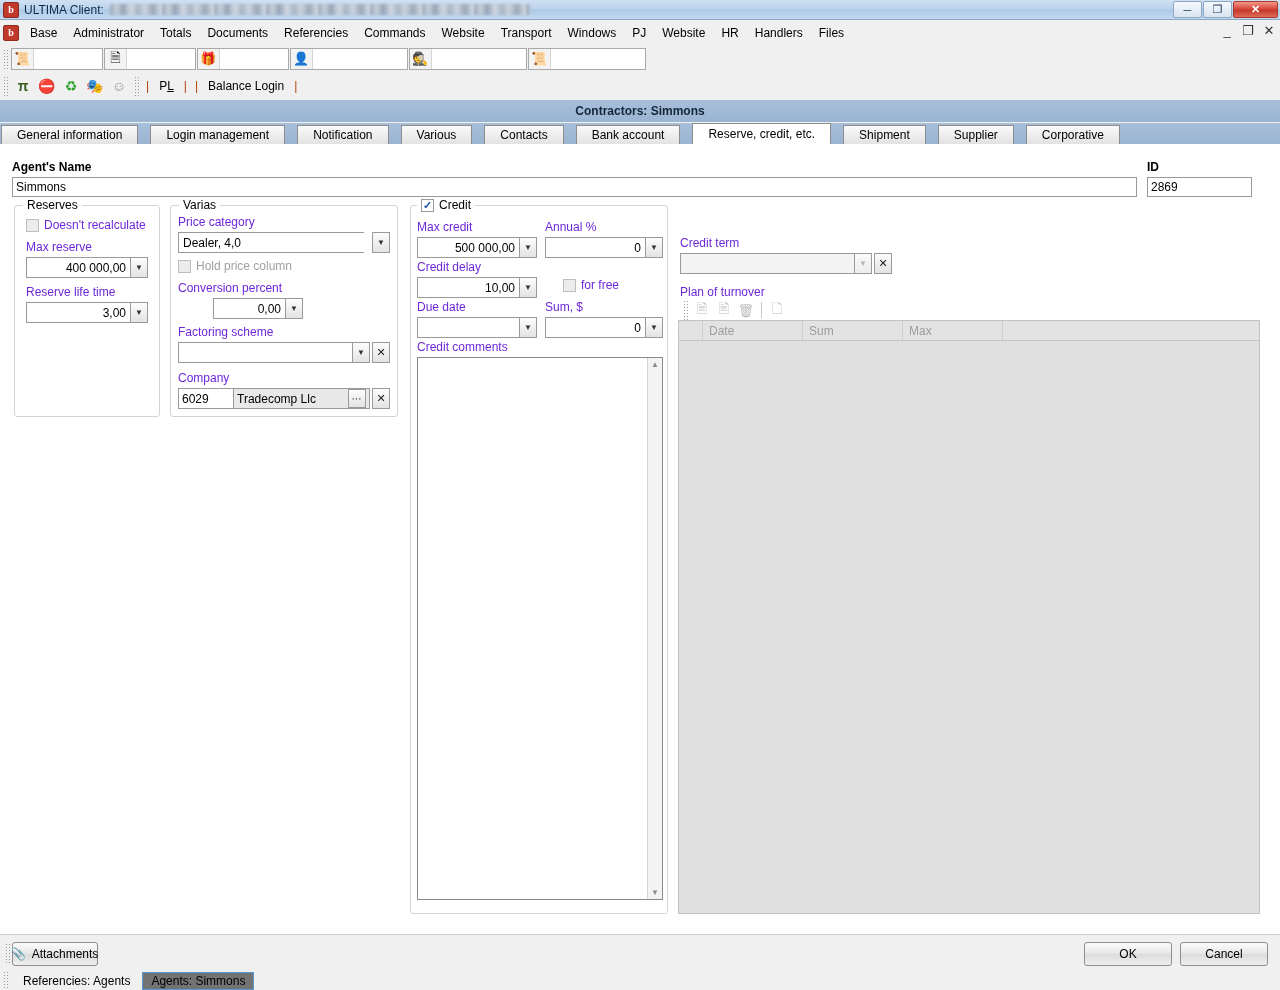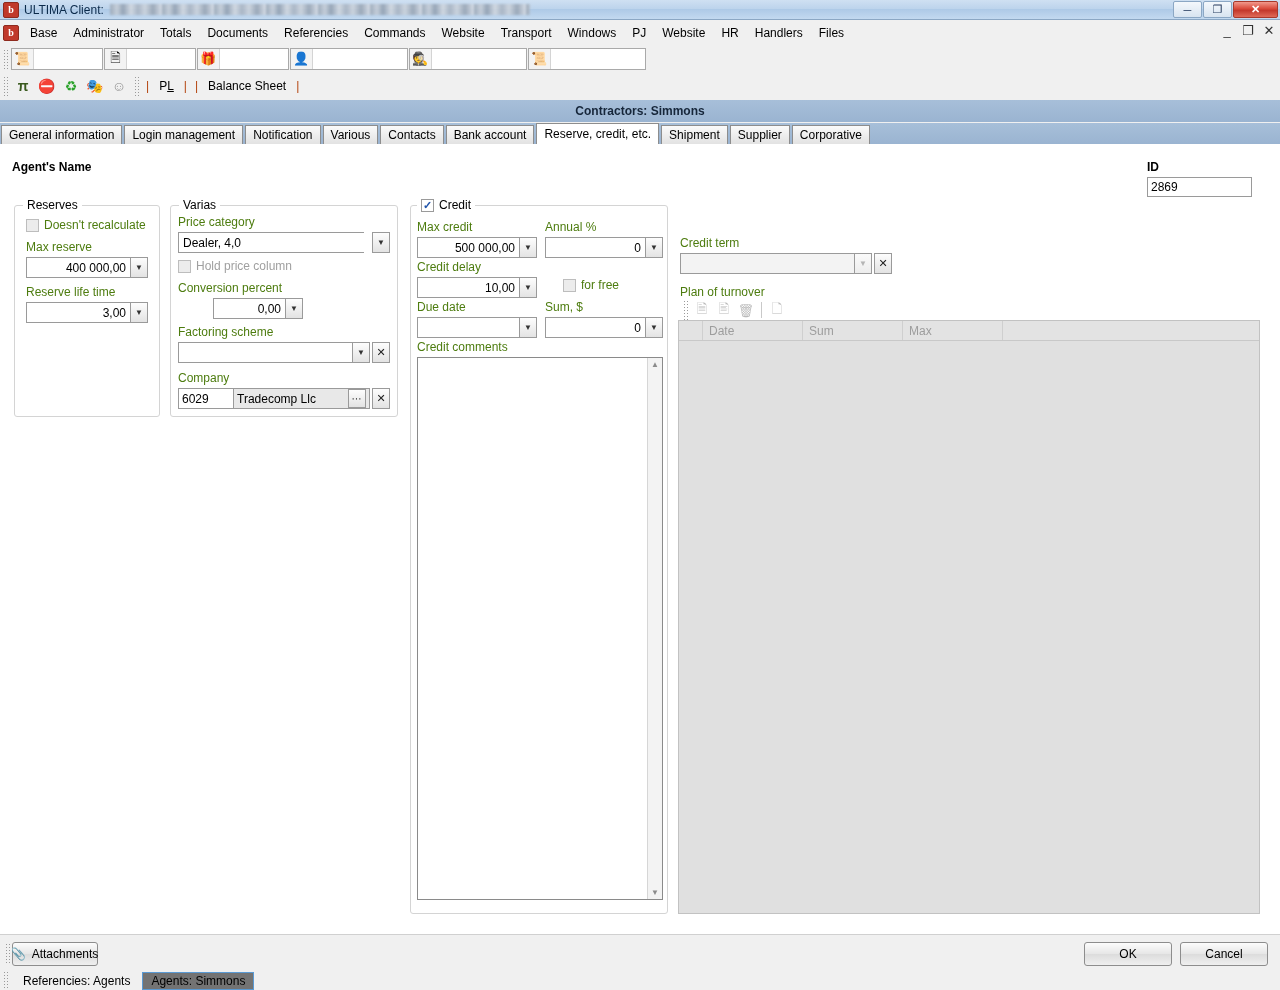--- a/index.html
+++ b/index.html
@@ -112,38 +112,38 @@
     background: linear-gradient(to bottom, #a7bfd9, #9ab4d1);
     display: flex; align-items: center; justify-content: center;
     font-size: 12px; font-weight: bold; color: #16263a;
   }
   .tabstrip {
     position: absolute; left: 0; top: 123px; width: 1280px; height: 21px;
     background: linear-gradient(to bottom, #a7bfd9, #9ab4d1);
     display: flex; align-items: flex-end; padding-left: 1px;
   }
   .tab {
-    height: 19px; padding: 0 7px; margin-right: 2px;
+    height: 19px; padding: 0 15px; margin-right: 12px;
     border: 1px solid #8d8d8d; border-bottom: none;
     background: linear-gradient(to bottom, #fafafa, #e2e2e2);
     font-size: 12px; display: flex; align-items: center;
     cursor: default; white-space: nowrap;
   }
   .tab.active {
     height: 21px; background: #fff; border-color: #8d8d8d; font-weight: normal;
     position: relative; z-index: 2;
   }
 
   
   .formbody {
     position: absolute; left: 0; top: 144px; width: 1280px; height: 790px;
     background: #fff; border-top: none;
   }
 
-  .lbl { font-size: 12px; color: #4d7c0f; }
+  .lbl { font-size: 12px; color: #6d28d9; }
   .lbl-bold { font-size: 12px; font-weight: bold; color: #000; }
   .lbl-dis { font-size: 12px; color: #a0a0a0; }
 
   .txtinput {
     border: 1px solid #9a9a9a; background: #fff; height: 20px;
     font-family: "Liberation Sans", sans-serif; font-size: 12px;
     padding: 0 3px; display: flex; align-items: center;
   }
 
   .spin {
@@ -307,21 +307,21 @@
   <div class="tb2-ico" style="color:#3a5a1e;font-weight:bold;">π</div>
   <div class="tb2-ico" style="color:#cc2222;">⛔</div>
   <div class="tb2-ico" style="color:#2aa22a;">♻</div>
   <div class="tb2-ico" style="color:#3a5a9e;">🎭</div>
   <div class="tb2-ico" style="color:#8a8a8a;">☺</div>
   <div class="grip"></div>
   <span class="tb2-sep">|</span>
   <span class="tb2-link">P<u>L</u></span>
   <span class="tb2-sep">|</span>
   <span class="tb2-sep">|</span>
-  <span class="tb2-link">Balance Sheet</span>
+  <span class="tb2-link">Balance Login</span>
   <span class="tb2-sep">|</span>
 </div>
 
 <div class="mdi-caption">Contractors: Simmons</div>
 
 <div class="tabstrip">
   <div class="tab">General information</div>
   <div class="tab">Login management</div>
   <div class="tab">Notification</div>
   <div class="tab">Various</div>
@@ -329,20 +329,21 @@
   <div class="tab">Bank account</div>
   <div class="tab active">Reserve, credit, etc.</div>
   <div class="tab">Shipment</div>
   <div class="tab">Supplier</div>
   <div class="tab">Corporative</div>
 </div>
 
 <div class="formbody">
 
   <div style="position:absolute;left:12px;top:16px;" class="lbl-bold">Agent's Name</div>
+  <div class="txtinput" style="position:absolute;left:12px;top:33px;width:1125px;">Simmons</div>
 
   <div style="position:absolute;left:1147px;top:16px;" class="lbl-bold">ID</div>
   <div class="txtinput" style="position:absolute;left:1147px;top:33px;width:105px;">2869</div>
 
   <div class="gbox" style="left:14px;top:61px;width:146px;height:212px;">
     <div class="gtitle">Reserves</div>
 
     <div style="position:absolute;left:11px;top:12px;display:flex;align-items:center;gap:5px;">
       <span class="chk dis"></span>
       <span class="lbl">Doesn't recalculate</span>

